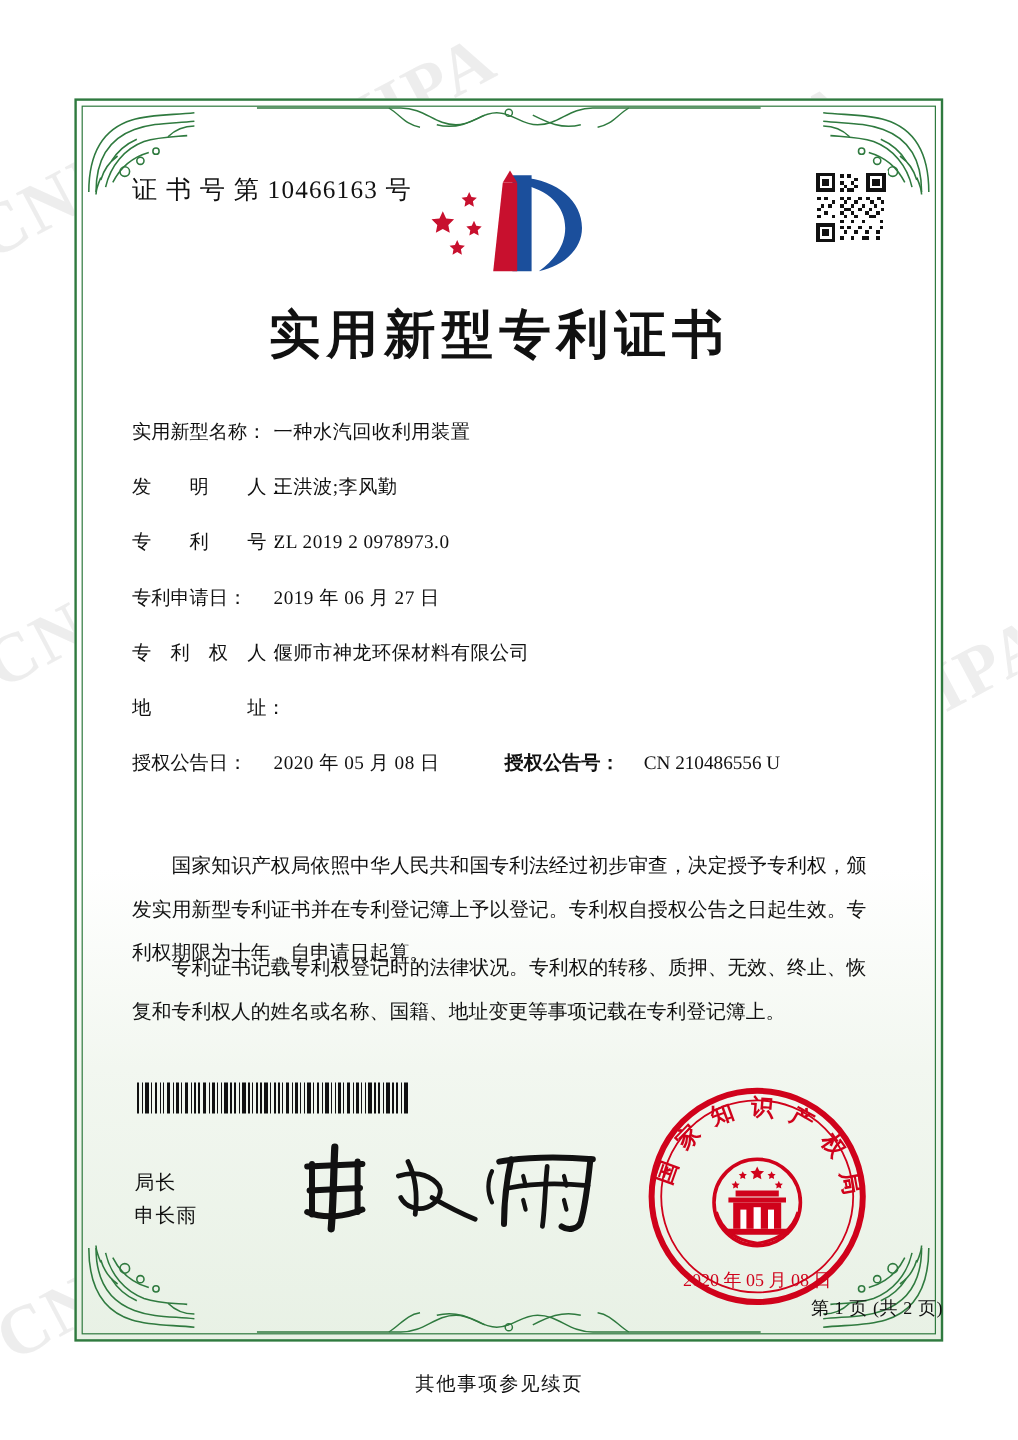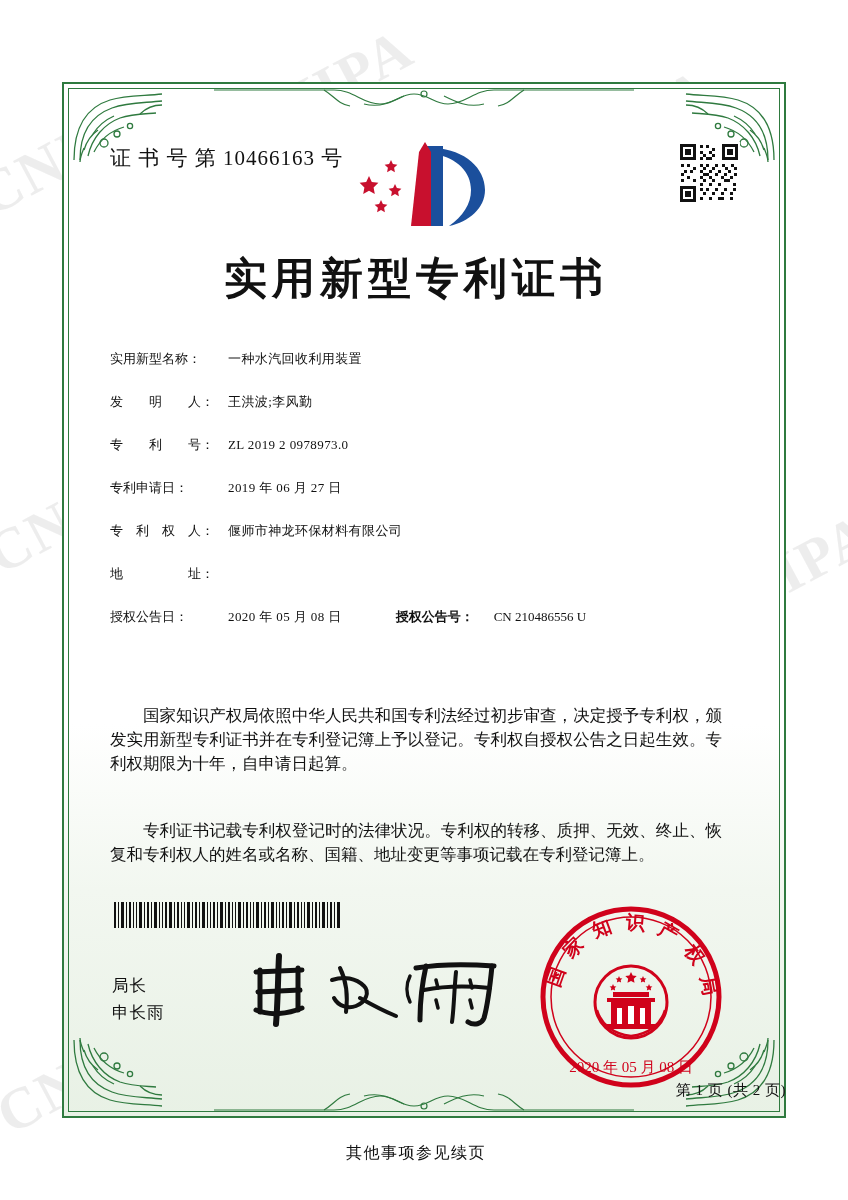--- a/index.html
+++ b/index.html
@@ -135,21 +135,21 @@
     letter-spacing: 5px;
     color: #111;
   }
 
   .fields {
     position: absolute;
     left: 48px;
     right: 32px;
     top: 268px;
     font-family: "Liberation Serif", "DejaVu Serif", serif;
-    font-size: 13px;
+    font-size: 16px;
     color: #111;
   }
   .field {
     display: flex;
     align-items: baseline;
     margin-bottom: 25px;
   }
   .f-label {
     width: 118px;
     flex: none;
@@ -167,26 +167,26 @@
     font-weight: bold;
   }
   .f-value2 { margin-left: 20px; }
 
   .para {
     position: absolute;
     left: 48px;
     right: 64px;
     font-family: "Liberation Serif", "DejaVu Serif", serif;
     font-size: 16.5px;
-    line-height: 24px;
+    line-height: 36px;
     text-align: justify;
     color: #111;
   }
   .para1 { top: 622px; }
-  .para2 { top: 707px; margin-top: 30px; }
+  .para2 { top: 707px; }
   .indent { text-indent: 33px; display: block; }
 
   .barcode {
     position: absolute;
     left: 52px;
     top: 820px;
     width: 226px;
     height: 26px;
   }
   .barcode svg { display:block; width:100%; height:100%; }

